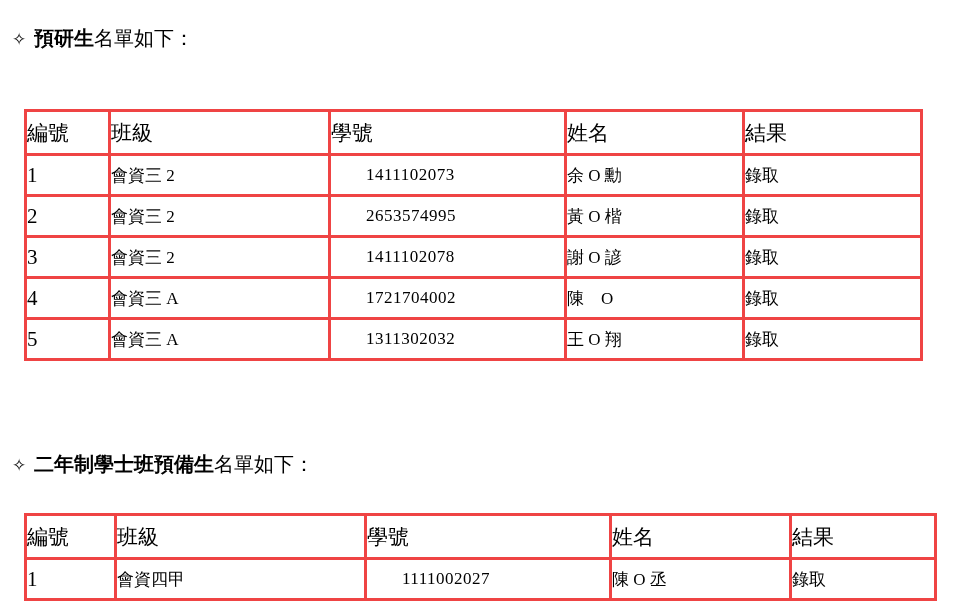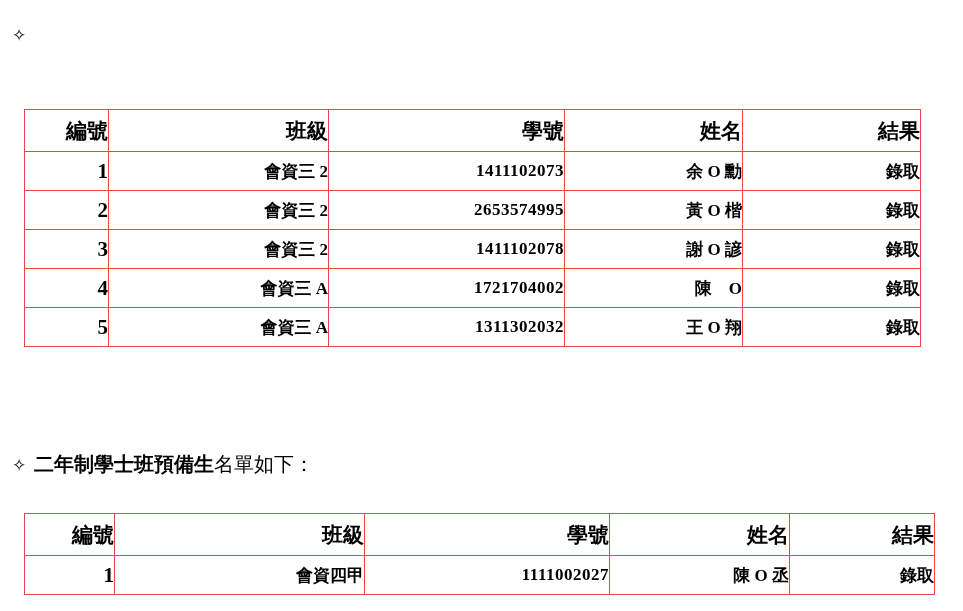--- a/index.html
+++ b/index.html
@@ -42,25 +42,25 @@
   .heading-text .bold {
     font-weight: bold;
   }
   table.list-table {
     border-collapse: collapse;
     table-layout: fixed;
     margin-left: 24px;
     background: #fff;
   }
   table.list-table td, table.list-table th {
-    border: 1px solid #ef4444;
-    text-align: right;
+    border: 3px solid #ef4444;
+    text-align: left;
     vertical-align: middle;
     padding: 0;
-    font-weight: bold;
+    font-weight: normal;
   }
   table.list-table thead td {
     height: 41px;
     font-size: 21px;
   }
   table.list-table tbody td {
     height: 38px;
     font-size: 17px;
   }
   table.list-table tbody td.col-no {
@@ -76,20 +76,21 @@
   .h2 { position: absolute; left: 0; top: 452px; }
   .t2 { position: absolute; left: 0; top: 513px; }
 </style>
 </head>
 <body>
 
 <div class="page">
 
   <div class="section-heading h1">
     <span class="bullet-icon">✧</span>
+    <span class="heading-text"><span class="bold">預研生</span><span>名單如下：</span></span>
   </div>
 
   <table class="list-table t1">
     <colgroup>
       <col style="width:84px">
       <col style="width:220px">
       <col style="width:236px">
       <col style="width:178px">
       <col style="width:178px">
     </colgroup>

